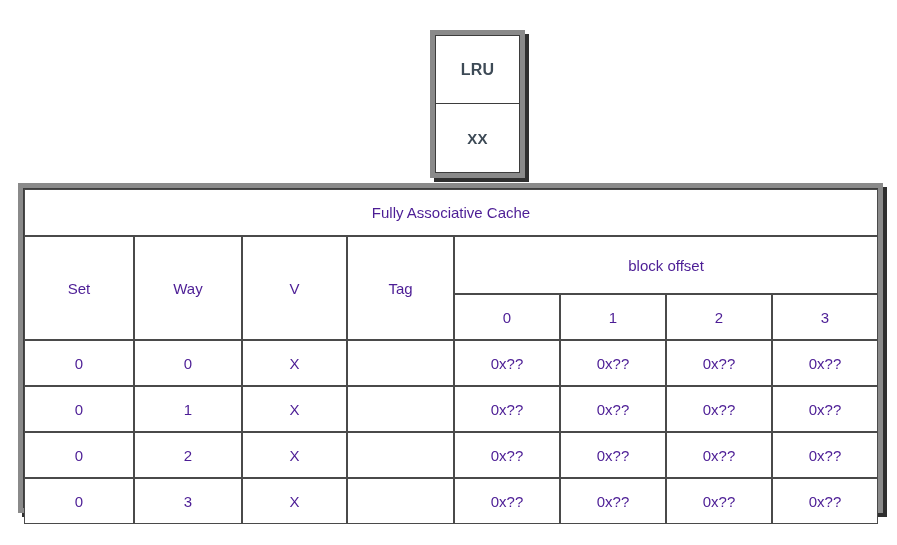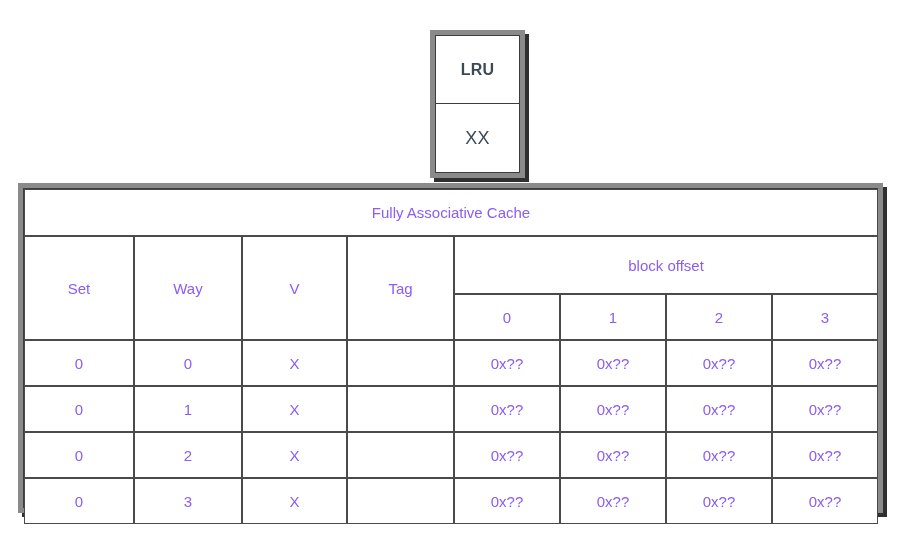--- a/index.html
+++ b/index.html
@@ -54,22 +54,22 @@
     align-items: center;
     justify-content: center;
     font-size: 16px;
     font-weight: bold;
     letter-spacing: 0.2px;
   }
   .lru-cell.lru-title {
     border-bottom: 1px solid #3d3d3d;
   }
   .lru-cell.lru-value {
-    font-weight: normal;
-    font-size: 18px;
+    font-weight: bold;
+    font-size: 15px;
   }
 
   
   #cache-frame {
     left: 18px;
     top: 183px;
     width: 865px;
     height: 330px;
     z-index: 2;
   }
@@ -87,21 +87,21 @@
   table.cache td,
   table.cache th {
     box-sizing: border-box;
     border: 1px solid #4a4a4a;
     background: #ffffff;
     font-weight: normal;
     font-size: 15px;
     text-align: center;
     vertical-align: middle;
     padding: 0 2px;
-    color: #8b5cf6;
+    color: #4c1d95;
     white-space: nowrap;
     overflow: hidden;
   }
 
   
   .title-row td {
     height: 47px;
     font-size: 15px;
   }
 

